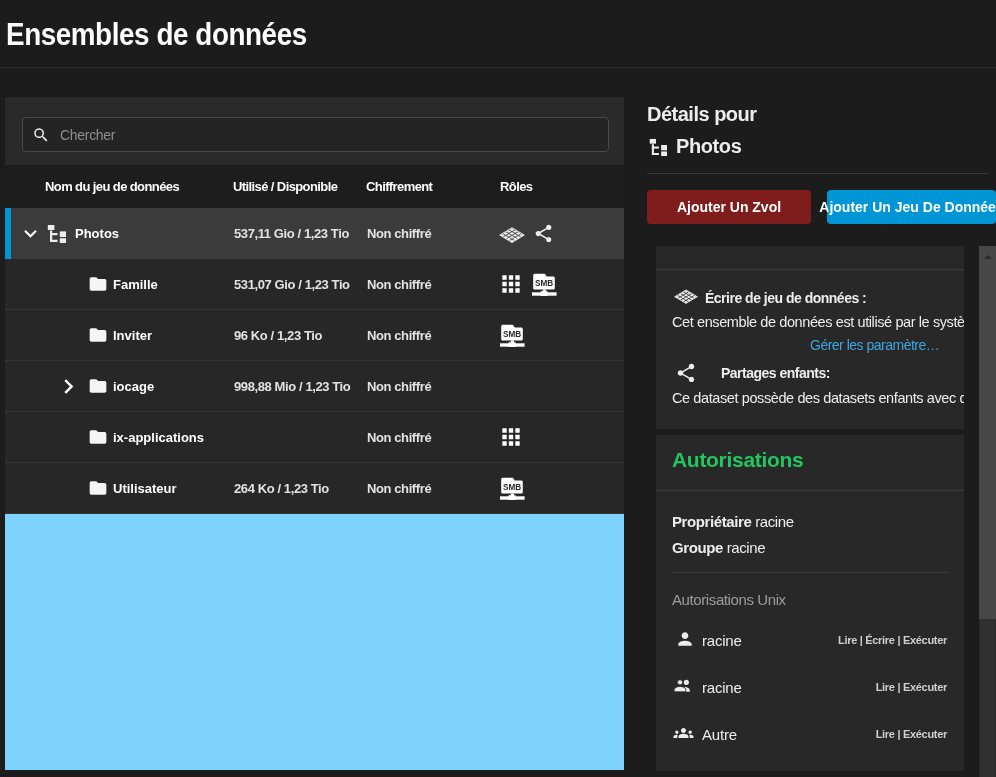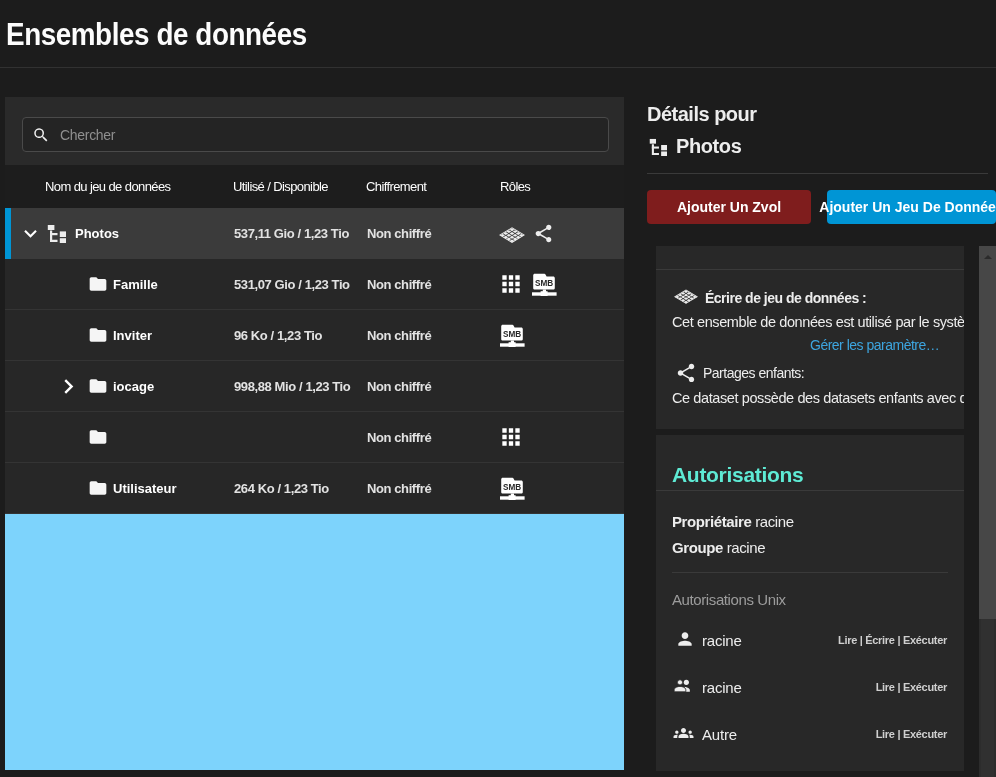--- a/index.html
+++ b/index.html
@@ -7,21 +7,21 @@
 body { background:#1c1c1c; font-family:"Liberation Sans", sans-serif; color:#fff; position:relative; }
 h1 { position:absolute; left:6px; top:16px; font-size:32px; font-weight:700; letter-spacing:-0.5px; color:#fcfcfc; transform:scaleX(0.87); transform-origin:0 50%; white-space:nowrap; }
 #hr-top { position:absolute; left:0; top:67px; width:996px; height:1px; background:#313131; }
 
 
 #panel { position:absolute; left:5px; top:97px; width:619px; height:673px; background:#7dd3fc; }
 #toolbar { position:absolute; left:0; top:0; width:619px; height:68px; background:#2a2a2a; }
 #search { position:absolute; left:17px; top:20px; width:587px; height:35px; background:#242424; border:1px solid #4a4a4a; border-radius:4px; }
 #search svg { position:absolute; left:9px; top:8px; }
 #search .ph { position:absolute; left:37px; top:9px; font-size:14px; letter-spacing:-0.3px; color:#8f8f8f; }
-#thead { position:absolute; left:0; top:68px; width:619px; height:43px; background:#1d1d1d; font-size:13px; font-weight:400; letter-spacing:-0.6px; color:#fdfdfd; }
+#thead { position:absolute; left:0; top:68px; width:619px; height:43px; background:#1d1d1d; font-size:13px; font-weight:700; letter-spacing:-0.6px; color:#fdfdfd; }
 #thead span { position:absolute; top:14px; }
 .rows { position:absolute; left:0; top:111px; width:619px; }
 .row { position:relative; width:619px; height:51px; background:#272727; border-bottom:1px solid #343434; font-size:13px; }
 .row.sel { background:#3b3b3b; border-bottom:1px solid #3b3b3b; }
 .row.sel::before { content:""; position:absolute; left:0; top:0; width:6px; height:51px; background:#0095d5; }
 .cell { position:absolute; top:0; height:50px; display:flex; align-items:center; }
 .name { font-weight:700; color:#fff; }
 .val { font-weight:700; color:#e2e2e2; letter-spacing:-0.4px; }
 .ricons { display:flex; align-items:center; gap:8px; }
 
@@ -31,21 +31,21 @@
 #dhr { position:absolute; left:647px; top:173px; width:341px; height:1px; background:#3a3a3a; }
 .btn { position:absolute; top:190px; height:34px; border-radius:4px; font-size:14px; font-weight:700; display:flex; align-items:center; justify-content:center; white-space:nowrap; }
 #btn1 { left:647px; width:164px; background:#7f1d1d; color:#fff; }
 #btn2 { left:827px; width:169px; background:#0095d5; color:#fff; overflow:visible; }
 
 #dscroll { position:absolute; left:640px; top:246px; width:339px; height:525px; overflow:hidden; }
 .card { position:absolute; left:16px; width:308px; background:#282828; overflow:hidden; }
 #card1 { top:-23px; height:206px; }
 #card1 .chr { position:absolute; left:0px; top:46px; width:308px; height:1px; background:#3a3a3a; }
 #card2 { top:189px; height:337px; }
-#card2 h2 { position:absolute; left:16px; top:13px; font-size:21px; font-weight:700; letter-spacing:-0.3px; color:#5eead4;margin-top:15px; }
+#card2 h2 { position:absolute; left:16px; top:13px; font-size:21px; font-weight:700; letter-spacing:-0.3px; color:#22c55e; }
 #card2 .chr1 { position:absolute; left:0; top:55px; width:308px; height:1px; background:#3a3a3a; }
 #card2 .chr2 { position:absolute; left:16px; top:137px; width:276px; height:1px; background:#3a3a3a; }
 .line { position:absolute; left:16px; font-size:15px; letter-spacing:-0.4px; color:#ededed; white-space:nowrap; }
 .permrow { position:absolute; left:16px; width:276px; height:20px; }
 .permrow .uicon { position:absolute; left:3px; top:-2px; }
 .permrow .uname { position:absolute; left:30px; top:1px; font-size:15px; letter-spacing:-0.2px; color:#ededed; }
 .permrow .pval { position:absolute; right:1px; top:3px; font-size:11px; font-weight:700; letter-spacing:-0.3px; color:#cfcfcf; }
 
 
 #sbar { position:absolute; left:979px; top:246px; width:17px; height:531px; background:#2c2c2c; }
@@ -174,20 +174,21 @@
       <div class="cell name" style="left:108px">iocage</div>
       <div class="cell val" style="left:229px">998,88 Mio / 1,23 Tio</div>
       <div class="cell val" style="left:362px">Non chiffré</div>
     </div>
     <div class="row">
       <div class="cell" style="left:83px">
           <svg width="20" height="20" viewBox="0 0 24 24" fill="#f5f5f5">
             <path d="M10 4H4c-1.1 0-1.99.9-1.99 2L2 18c0 1.1.9 2 2 2h16c1.1 0 2-.9 2-2V8c0-1.1-.9-2-2-2h-8l-2-2z"></path>
           </svg>
         </div>
+      <div class="cell name" style="left:108px">ix-applications</div>
       <div class="cell val" style="left:362px">Non chiffré</div>
       <div class="cell ricons" style="left:495px">
         <svg width="26" height="26" viewBox="0 0 24 24" fill="#fff" style="margin-left:-2px">
             <path d="M4 8h4V4H4v4zm6 12h4v-4h-4v4zm-6 0h4v-4H4v4zm0-6h4v-4H4v4zm6 0h4v-4h-4v4zm6-10v4h4V4h-4zm-6 4h4V4h-4v4zm6 6h4v-4h-4v4zm0 6h4v-4h-4v4z"></path>
           </svg>
       </div>
     </div>
     <div class="row">
       <div class="cell" style="left:83px">
           <svg width="20" height="20" viewBox="0 0 24 24" fill="#f5f5f5">
@@ -248,21 +249,21 @@
             <rect x="13.2" y="13.2" width="3.4" height="3.4" fill="#ededed"></rect>
             <rect x="-0.6" y="-0.6" width="17.2" height="17.2" fill="none" stroke="#ededed" stroke-width="1.2"></rect>
           </g>
         </svg></div>
   <div class="line" style="left:49px;top:67px;font-size:14px;font-weight:700;letter-spacing:-0.5px">Écrire de jeu de données :</div>
   <div class="line" style="top:91px;font-size:14.5px">Cet ensemble de données est utilisé par le système p</div>
   <div class="line" style="left:154px;top:114px;font-size:14px;color:#3da5df;letter-spacing:-0.5px">Gérer les paramètre…</div>
   <div style="position:absolute;left:19px;top:139px"><svg width="22" height="22" viewBox="0 0 24 24" fill="#ededed">
           <path d="M18 16.08c-.76 0-1.44.3-1.96.77L8.91 12.7c.05-.23.09-.46.09-.7s-.04-.47-.09-.7l7.05-4.11c.54.5 1.25.81 2.04.81 1.66 0 3-1.34 3-3s-1.34-3-3-3-3 1.34-3 3c0 .24.04.47.09.7L8.04 9.81C7.5 9.31 6.79 9 6 9c-1.66 0-3 1.34-3 3s1.34 3 3 3c.79 0 1.5-.31 2.04-.81l7.12 4.16c-.05.21-.08.43-.08.65 0 1.61 1.31 2.92 2.92 2.92 1.61 0 2.92-1.31 2.92-2.92s-1.31-2.92-2.92-2.92z"></path>
         </svg></div>
-  <div class="line" style="left:47px;top:142px;font-size:14px;font-weight:400;letter-spacing:-0.5px">Partages enfants:</div>
+  <div class="line" style="left:65px;top:142px;font-size:14px;font-weight:700;letter-spacing:-0.5px">Partages enfants:</div>
   <div class="line" style="top:167px;font-size:14.5px">Ce dataset possède des datasets enfants avec des p</div>
 </div>
 
 <div class="card" id="card2">
   <h2>Autorisations</h2>
   <div class="chr1"></div>
   <div class="line" style="top:78px"><b>Propriétaire</b> racine</div>
   <div class="line" style="top:104px"><b>Groupe</b> racine</div>
   <div class="chr2"></div>
   <div class="line" style="top:156px;color:#9c9c9c">Autorisations Unix</div>

